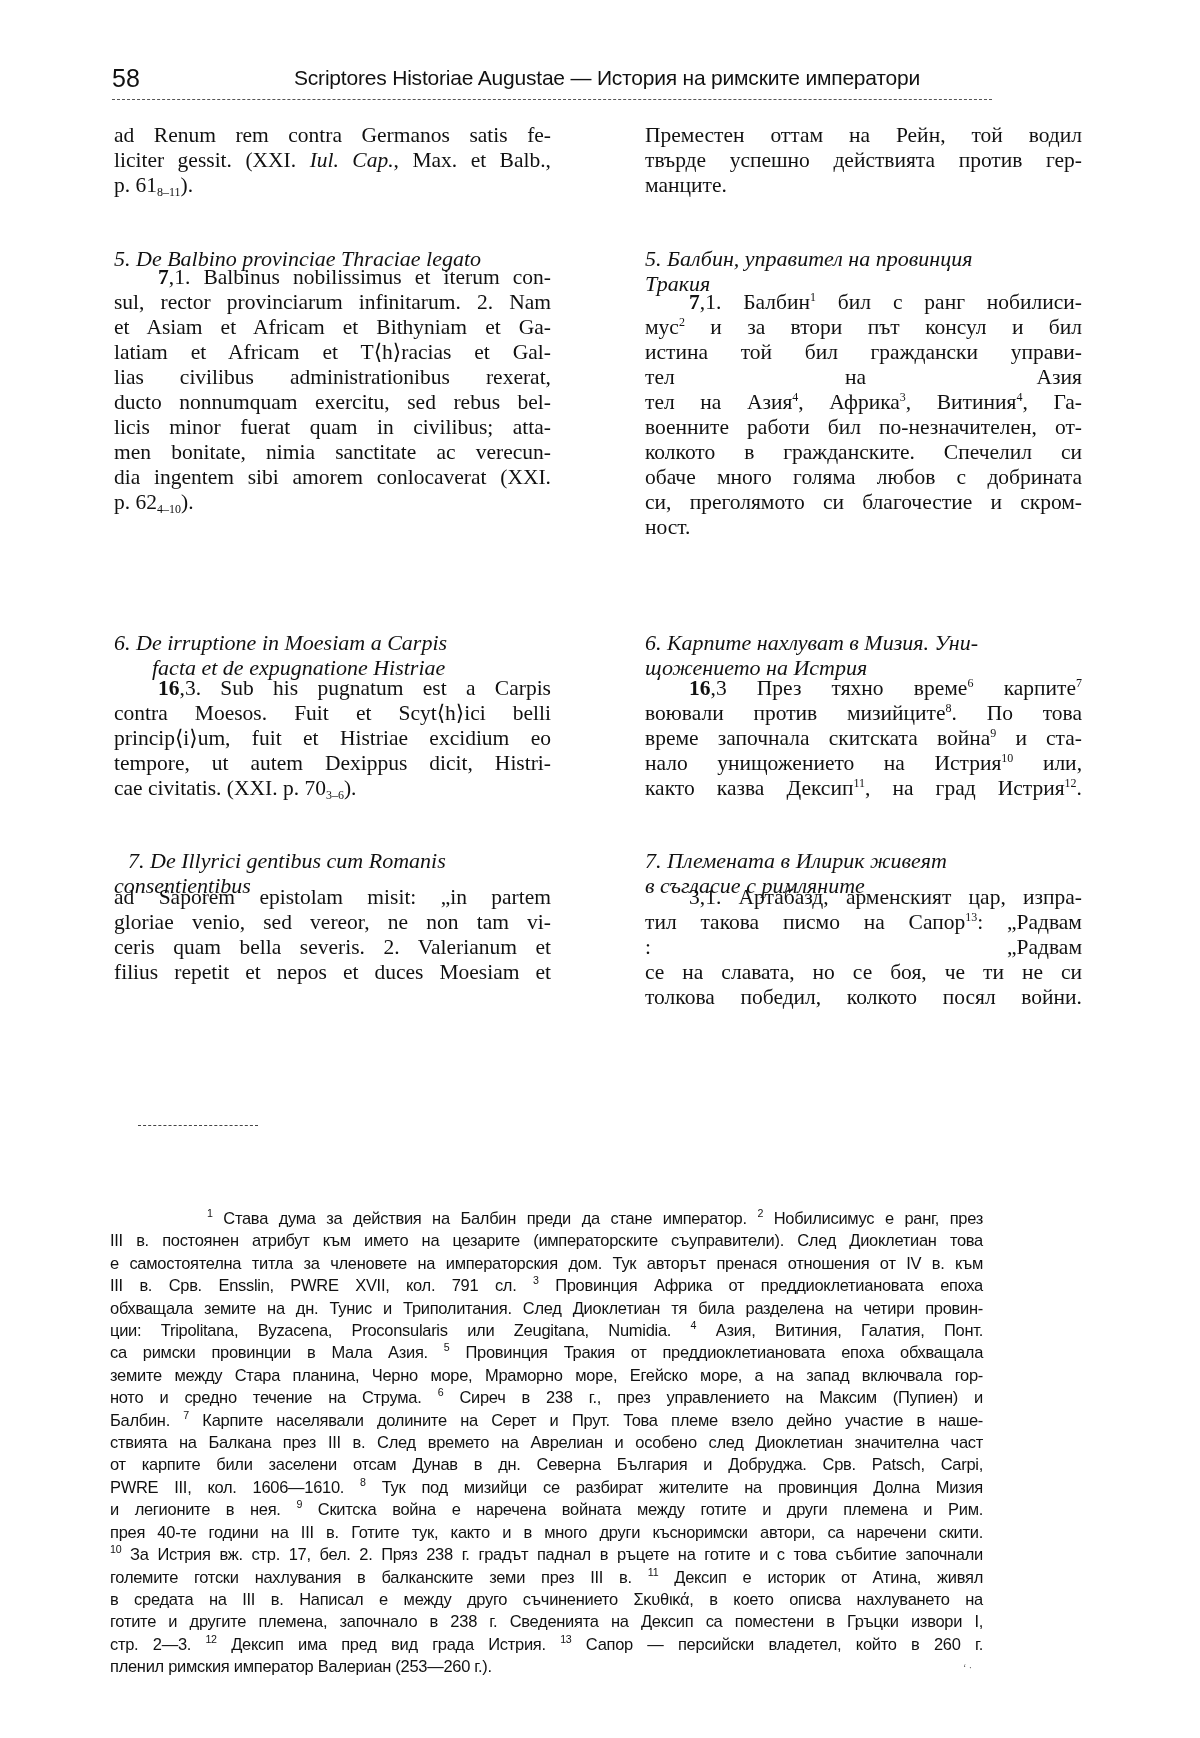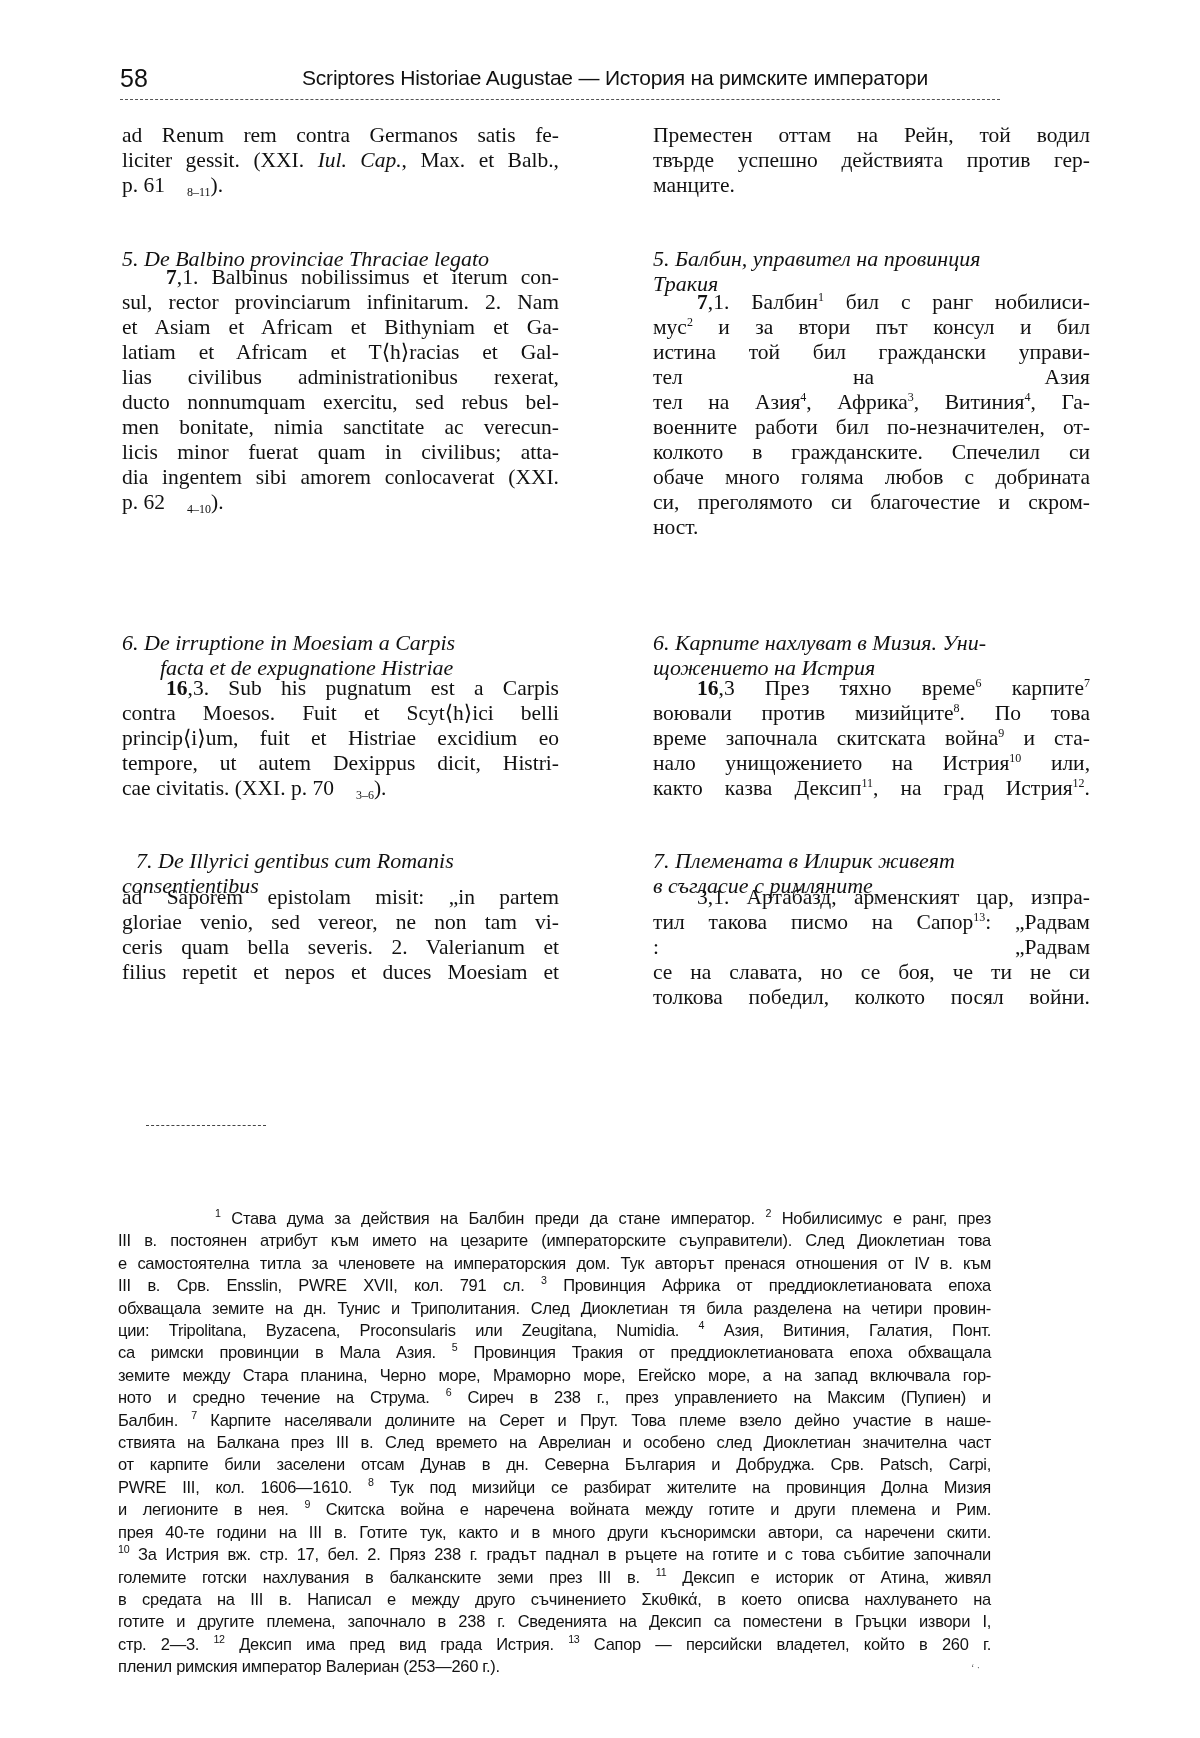--- a/index.html
+++ b/index.html
@@ -1,21 +1,21 @@
 <!DOCTYPE html>
 <html><head>
 <meta charset="utf-8">
 <style>
   html, body { margin: 0; padding: 0; background: #ffffff; }
   body {
     width: 1200px; height: 1738px; position: relative; overflow: hidden;
     font-family: "Liberation Serif", "DejaVu Serif", serif;
     color: #111111;
   }
-  .page { position: absolute; left: 16px; top: 0; width: 1112px; height: 1738px; }
+  .page { position: absolute; left: 8px; top: 0; width: 1112px; height: 1738px; }
 
   .running-head {
     position: absolute; left: 104px; top: 64px; width: 880px; height: 34px;
   }
   .page-number { position: absolute; left: 0; top: 0; font-size: 25px; font-family: "Liberation Sans", sans-serif; }
   .running-title { position: absolute; left: 182px; top: 2px; font-size: 21px; font-family: "Liberation Sans", sans-serif; letter-spacing: -0.2px; }
   .head-rule { position: absolute; left: 104px; top: 99px; width: 880px; border-top: 1px dashed #555; }
 
   .col { position: absolute; font-size: 21.5px; line-height: 25px; text-align: justify; }
   .col-left { left: 106px; width: 437px; }
@@ -23,21 +23,21 @@
 
   .block { position: absolute; width: 100%; }
   .line { display: block; white-space: nowrap; text-align-last: justify; }
   .line.last { text-align-last: left; }
   .line.center { text-align: right; text-align-last: center; }
   .heading { font-style: italic; font-size: 22px; margin-top: 28px; }
   .heading .line { text-align-last: left; }
   .indent { padding-left: 44px; }
   b { font-weight: bold; }
   sup { font-size: 12px; vertical-align: 8px; line-height: 0; }
-  sub { font-size: 12px; vertical-align: -4px; line-height: 0; margin-left: 22px; }
+  sub { font-size: 12px; vertical-align: -4px; line-height: 0; }
 
   .fn-rule { position: absolute; left: 130px; top: 1125px; width: 120px; border-top: 1px dashed #444; }
   .footnotes {
     position: absolute; left: 102px; top: 1208px; width: 900px;
     font-family: "Liberation Sans", sans-serif; font-size: 17px; line-height: 22.4px;
     letter-spacing: -0.3px; transform: scaleX(0.97); transform-origin: left top;
   }
   .fn-line { display: block; white-space: nowrap; text-align: justify; text-align-last: justify; }
   .fn-line.last { text-align-last: left; }
   .fn-line.first { padding-left: 100px; }
@@ -66,22 +66,22 @@
       <span class="line">5. De Balbino provinciae Thraciae legato</span>
     </div>
 
     <div class="block" style="top:265px">
       <span class="line indent"><b>7</b>,1. Balbinus nobilissimus et iterum con-</span>
       <span class="line">sul, rector provinciarum infinitarum. 2. Nam</span>
       <span class="line">et Asiam et Africam et Bithyniam et Ga-</span>
       <span class="line">latiam et Africam et T⟨h⟩racias et Gal-</span>
       <span class="line">lias civilibus administrationibus rexerat,</span>
       <span class="line">ducto nonnumquam exercitu, sed rebus bel-</span>
+      <span class="line">licis minor fuerat quam in civilibus; atta-</span>
       <span class="line">men bonitate, nimia sanctitate ac verecun-</span>
-      <span class="line">licis minor fuerat quam in civilibus; atta-</span>
       <span class="line">dia ingentem sibi amorem conlocaverat (XXI.</span>
       <span class="line last"><span>p. 62</span><sub>4–10</sub><span>).</span></span>
     </div>
 
     <div class="block heading" style="top:602px">
       <span class="line">6. De irruptione in Moesiam a Carpis</span>
       <span class="line" style="padding-left:38px">facta et de expugnatione Histriae</span>
     </div>
 
     <div class="block" style="top:676px">

